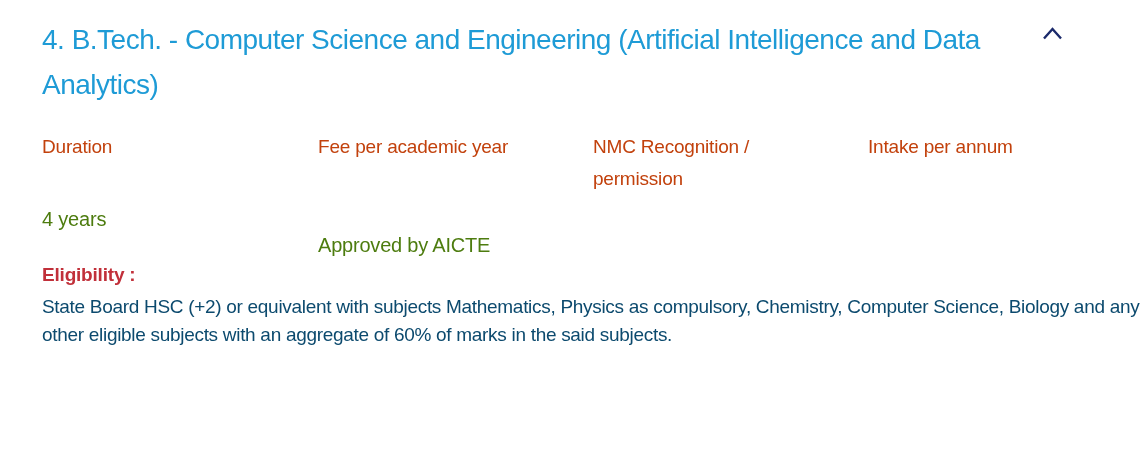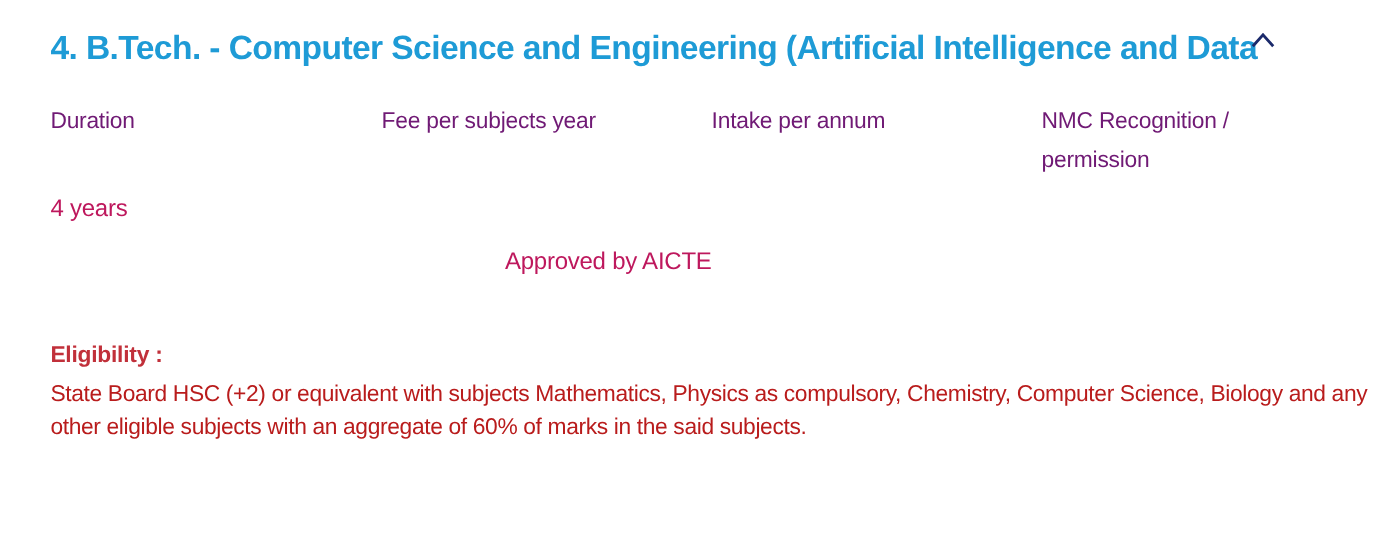--- a/index.html
+++ b/index.html
@@ -12,21 +12,21 @@
   }
   .program-section {
     position: relative;
     width: 1144px;
     height: 457px;
     padding: 17px 0 0 42px;
   }
   
   .program-title {
     font-size: 28px;
-    font-weight: 700;
+    font-weight: 400;
     line-height: 45px;
     letter-spacing: -0.5px;
     color: #1e9bd6;
     white-space: nowrap;
   }
   
   .chevron-wrap {
     position: absolute;
     left: 1042px;
     top: 27px;
@@ -37,77 +37,76 @@
   .chevron-wrap svg { display: block; }
   
   .info-grid {
     margin-top: 24px;
     width: 1102px;
     display: grid;
     grid-template-columns: 276px 275px 275px 276px;
     grid-row-gap: 8px;
   }
   .info-header {
-    color: #701a75;
+    color: #c2410c;
     font-size: 19px;
     line-height: 32px;
     letter-spacing: -0.2px;
     padding-right: 30px;
   }
   .info-value {
-    color: #be185d;
+    color: #4d7c0f;
     font-size: 20px;
     line-height: 32px;
     letter-spacing: -0.2px;
   }
   .info-value.offset-down {
-    margin-top: 44px;
-    text-align: right;
+    margin-top: 26px;
   }
   
   .eligibility {
-    margin-top: 49px;
     max-width: 1102px;
   }
   .eligibility-label {
     color: #c1303a;
     font-size: 19px;
     font-weight: 700;
     line-height: 28px;
     letter-spacing: -0.2px;
   }
   .eligibility-text {
     margin-top: 4px;
-    color: #b91c1c;
+    color: #0c4a6e;
     font-size: 19px;
     line-height: 28px;
     letter-spacing: -0.3px;
     max-width: 1102px;
   }
 </style>
 </head>
 <body>
 
 <div class="program-section">
 
   <h2 class="program-title">
     <span style="display:block">4. B.Tech. - Computer Science and Engineering (Artificial Intelligence and Data</span>
+    <span style="display:block">Analytics)</span>
   </h2>
 
   <span class="chevron-wrap">
     <svg width="21" height="13" viewBox="0 0 21 13">
       <polyline points="2,11.5 10.5,2 19,11.5" fill="none" stroke="#1b2a6b" stroke-width="2.4" stroke-linecap="butt" stroke-linejoin="miter"></polyline>
     </svg>
   </span>
 
   <div class="info-grid">
     <div class="info-header">Duration</div>
-    <div class="info-header">Fee per subjects year</div>
+    <div class="info-header">Fee per academic year</div>
+    <div class="info-header">NMC Recognition / permission</div>
     <div class="info-header">Intake per annum</div>
-    <div class="info-header">NMC Recognition / permission</div>
 
     <div class="info-value">4 years</div>
     <div class="info-value offset-down">Approved by AICTE</div>
   </div>
 
   <div class="eligibility">
     <div class="eligibility-label">Eligibility :</div>
     <div class="eligibility-text">State Board HSC (+2) or equivalent with subjects Mathematics, Physics as compulsory, Chemistry, Computer Science, Biology and any other eligible subjects with an aggregate of 60% of marks in the said subjects.</div>
   </div>
 

